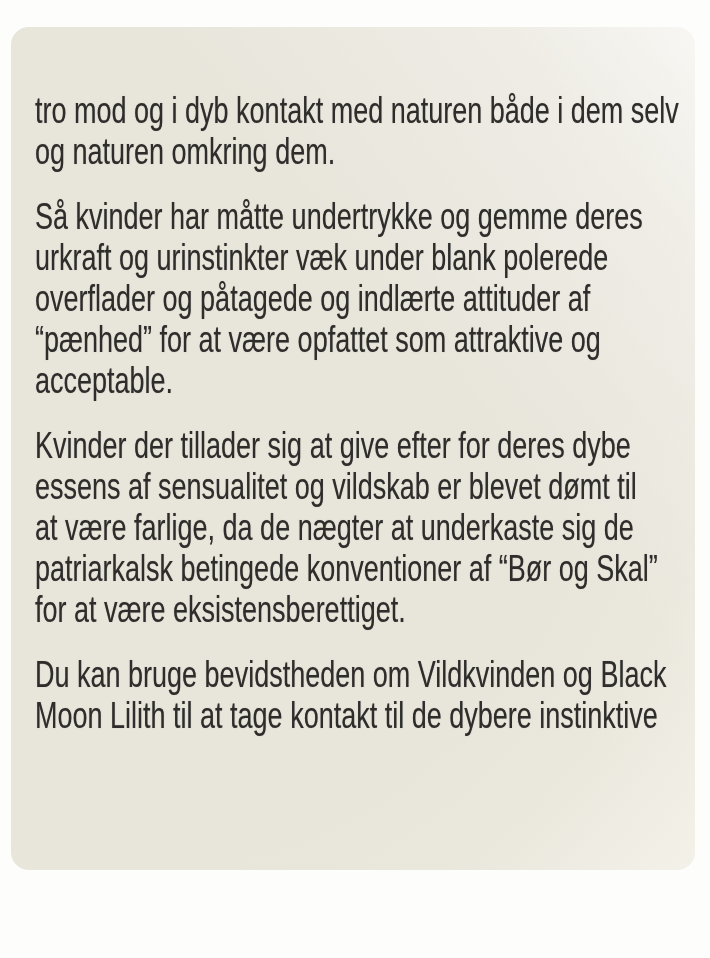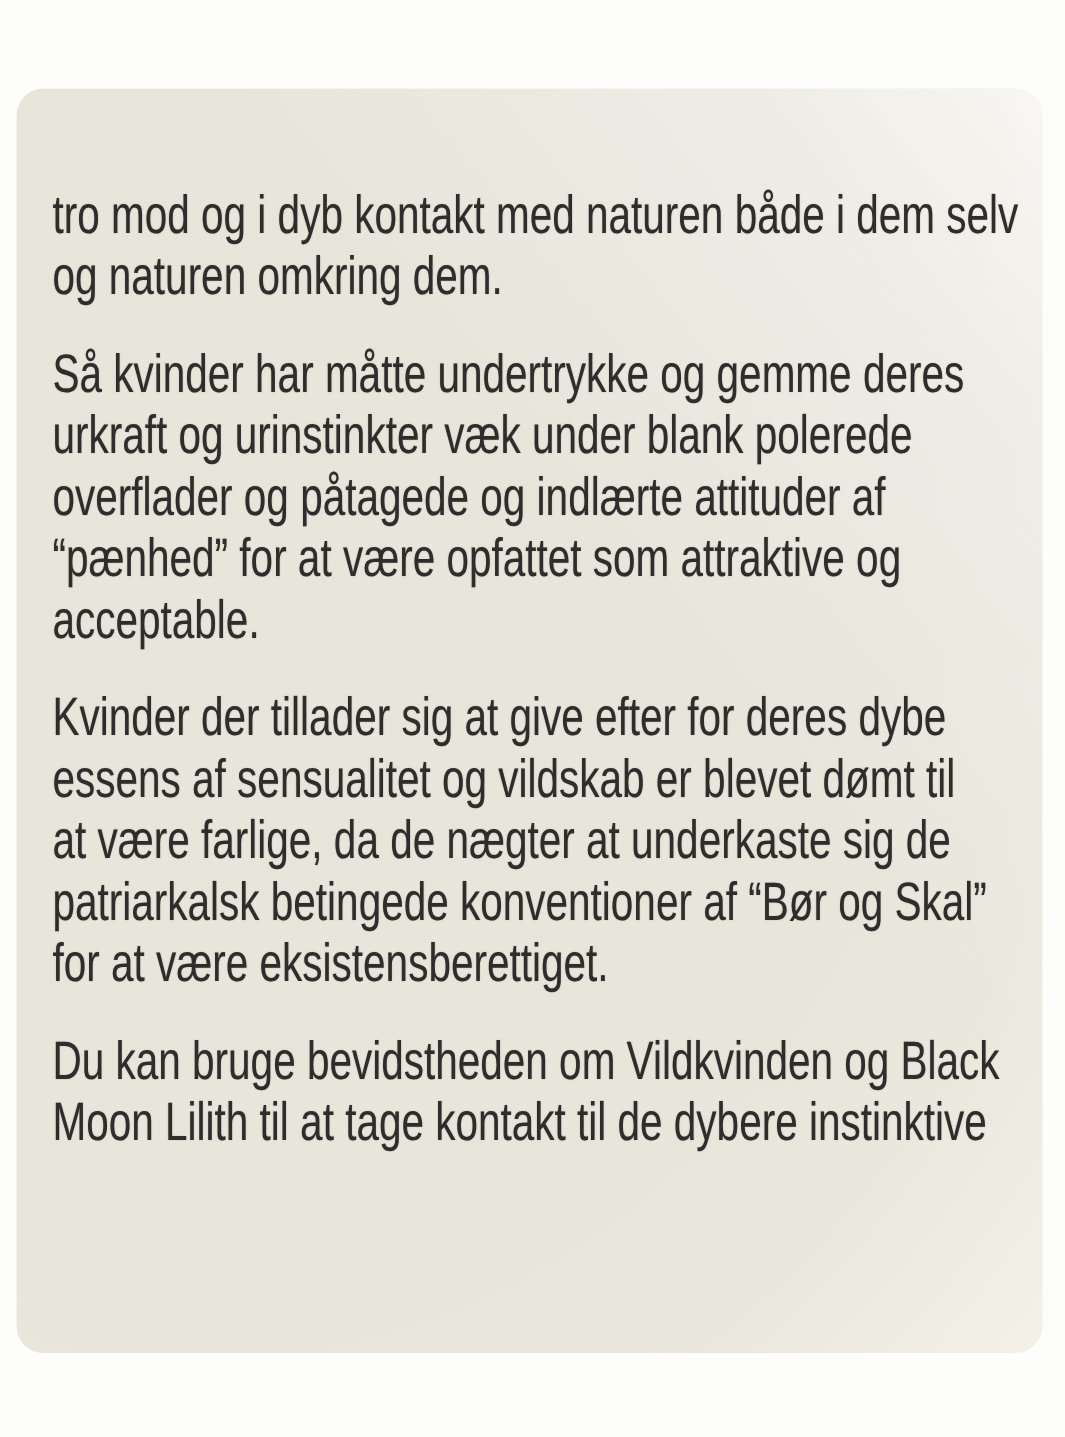--- a/index.html
+++ b/index.html
@@ -10,21 +10,20 @@
     width: 710px;
     height: 958px;
     background: #fdfdfc;
     overflow: hidden;
     font-family: "Liberation Sans", sans-serif;
   }
   .stage {
     position: relative;
     width: 710px;
     height: 712px;
-    margin-top: 32px;
   }
   
   .page-card {
     position: absolute;
     left: 11px;
     top: 27px;
     width: 684px;
     height: 843px;
     border-radius: 18px;
     background:

